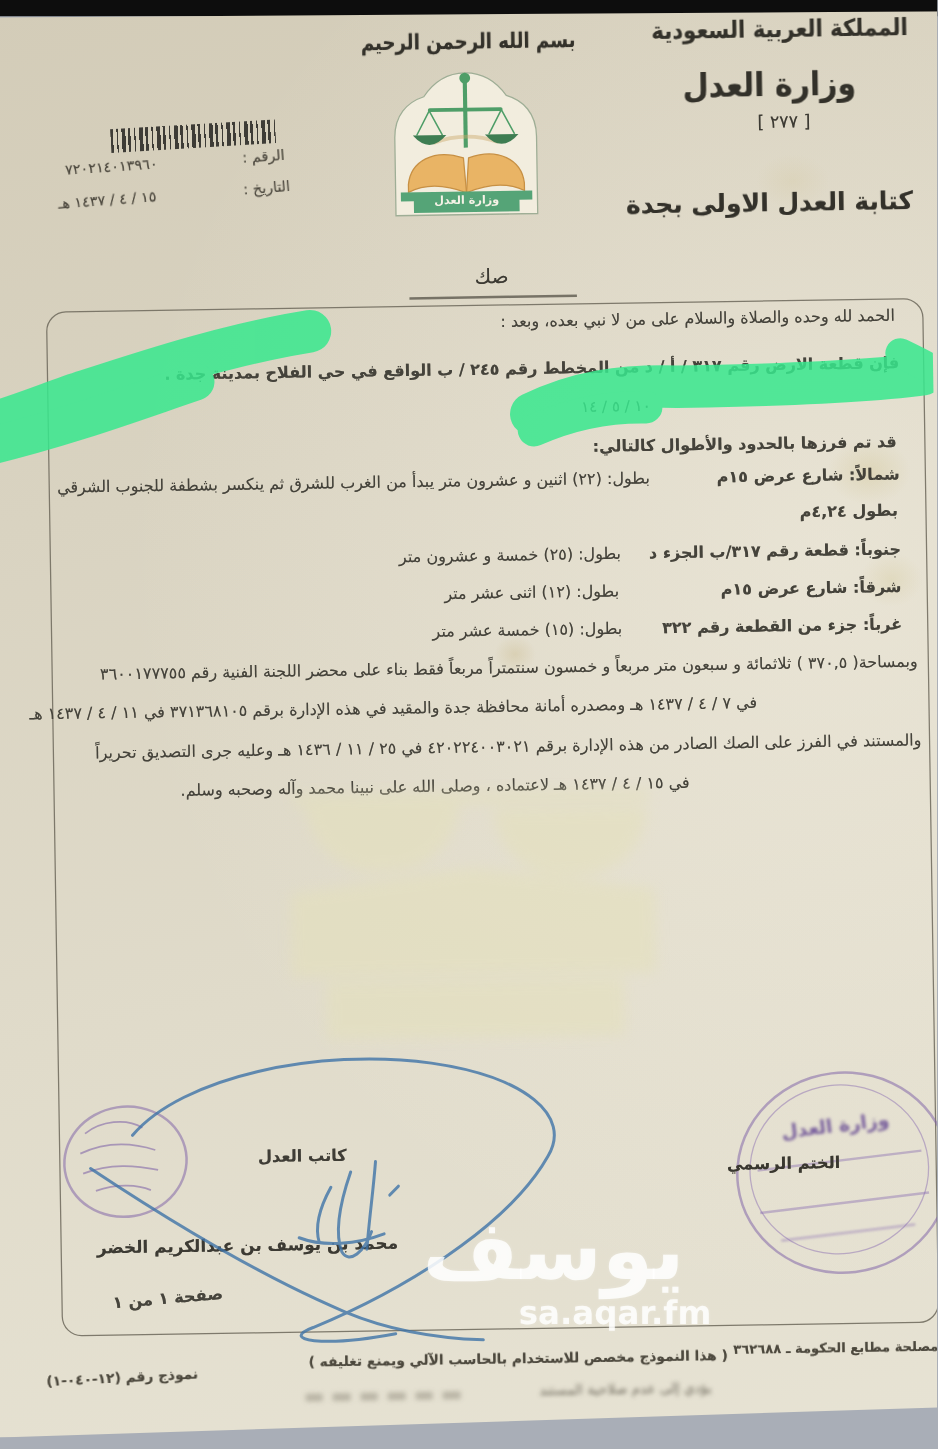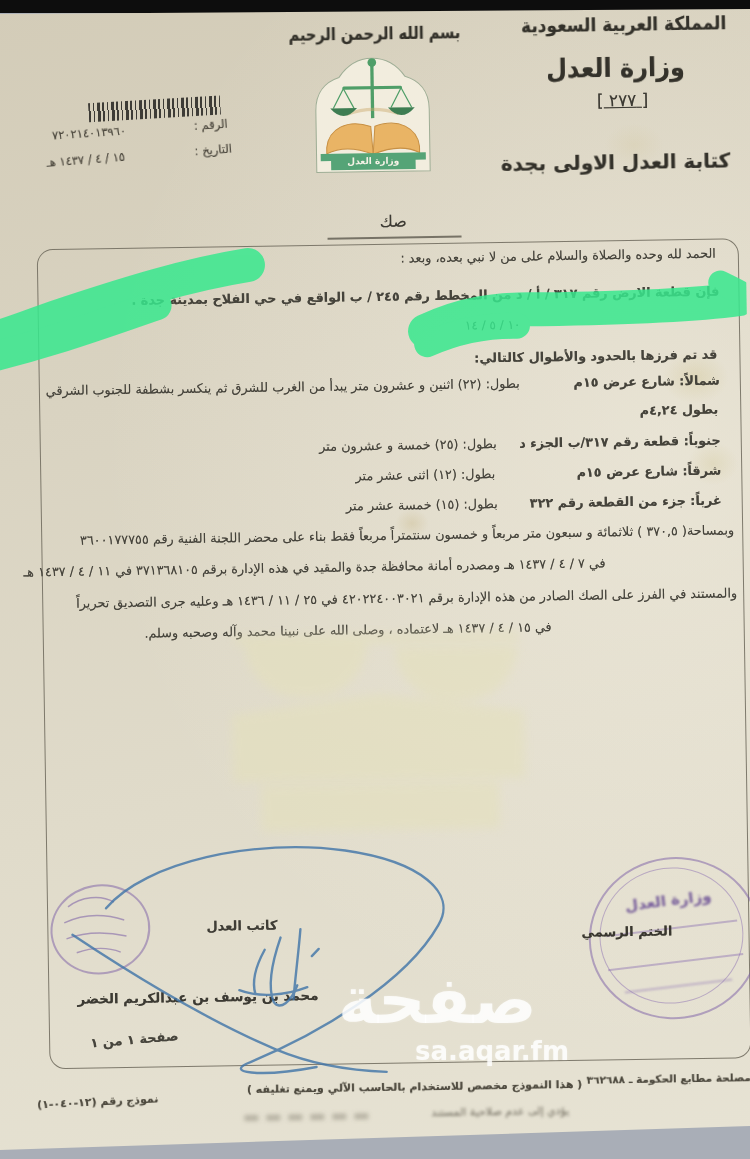--- a/index.html
+++ b/index.html
@@ -53,21 +53,21 @@
 <div class="abs" id="paper">
   <div class="abs" id="tilt">
 
     <div class="abs stain" style="left:650px;top:345px;width:95px;height:75px;background:radial-gradient(closest-side,rgba(200,185,120,.28),transparent 70%);"></div>
     <div class="abs stain" style="left:678px;top:438px;width:72px;height:62px;background:radial-gradient(closest-side,rgba(200,185,120,.22),transparent 70%);"></div>
     <div class="abs stain" style="left:388px;top:503px;width:48px;height:42px;background:radial-gradient(closest-side,rgba(190,170,110,.26),transparent 70%);"></div>
     <div class="abs stain" style="left:598px;top:118px;width:84px;height:62px;background:radial-gradient(closest-side,rgba(205,190,135,.18),transparent 70%);"></div>
 
     <div class="abs ar callig" style="right:16px;top:18px;font-size:17px;letter-spacing:-.5px;transform:scaleY(1.12);">المملكة العربية السعودية</div>
     <div class="abs ar callig" style="right:58px;top:58px;font-size:24px;transform:scaleY(1.1);">وزارة العدل</div>
-    <div class="abs ar" style="right:95px;top:94px;font-size:17px;color:#3c3a33;text-decoration:underline;">[ ٢٧٧ ]</div>
+    <div class="abs ar" style="right:95px;top:94px;font-size:14px;color:#3c3a33;">[ ٢٧٧ ]</div>
     <div class="abs ar callig" style="right:14px;top:154px;font-size:20px;font-weight:600;">كتابة العدل الاولى بجدة</div>
 
     <div class="abs ar callig" style="left:318px;top:26px;width:150px;text-align:center;font-size:14.5px;transform:scaleY(1.18);">بسم الله الرحمن الرحيم</div>
 
     <svg class="abs" style="left:312px;top:54px;" width="134" height="120" viewBox="0 0 130 116">
       <path d="M10 114 V54 C10 36 20 26 33 22 C42 9 53 4 65 4 C77 4 88 9 97 22 C110 26 120 36 120 54 V114 Z" fill="#f2edde" stroke="#9fae96" stroke-width="1"></path>
       <circle cx="65" cy="8" r="4.2" fill="#4f9e68"></circle>
       <rect x="63.4" y="8" width="3.2" height="54" fill="#4f9e68"></rect>
       <rect x="36" y="31" width="58" height="3" rx="1.5" fill="#4f9e68"></rect>
       <path d="M37 33 L27 52 M37 33 L47 52 M93 33 L83 52 M93 33 L103 52" stroke="#4f9e68" stroke-width="1.2" fill="none"></path>
@@ -175,14 +175,14 @@
 
     <div class="abs ar foot" style="right:8px;top:1077px;font-size:10.5px;">مصلحة مطابع الحكومة ـ ٣٦٢٦٨٨</div>
     <div class="abs ar foot" style="left:238px;top:1081px;font-size:11px;">( هذا النموذج مخصص للاستخدام بالحاسب الآلي ويمنع تغليفه )</div>
     <div class="abs ar foot" style="left:28px;top:1091px;font-size:11px;transform:rotate(-2deg);">نموذج رقم (١٢-٠٤٠-١)</div>
     <div class="abs ar" style="right:190px;top:1107px;font-size:11px;color:rgba(98,94,80,.6);filter:blur(1.5px);">يؤدي إلى عدم صلاحية المستند</div>
     <div class="abs" style="left:235px;top:1113px;width:130px;height:6px;filter:blur(2px);background:repeating-linear-gradient(90deg,rgba(100,95,80,.35) 0 14px,transparent 14px 22px);"></div>
 
   </div>
 </div>
 
-<div class="abs ar wm-brand" style="left:338px;top:962px;font-size:66px;z-index:8;">صفحة</div>
+<div class="abs ar wm-brand" style="left:338px;top:962px;font-size:66px;z-index:8;">يوسف</div>
 <div class="abs wm-brand" style="left:415px;top:1036px;font-size:26px;z-index:8;text-align:center;">sa.aqar.fm</div>
 
 </body></html>

